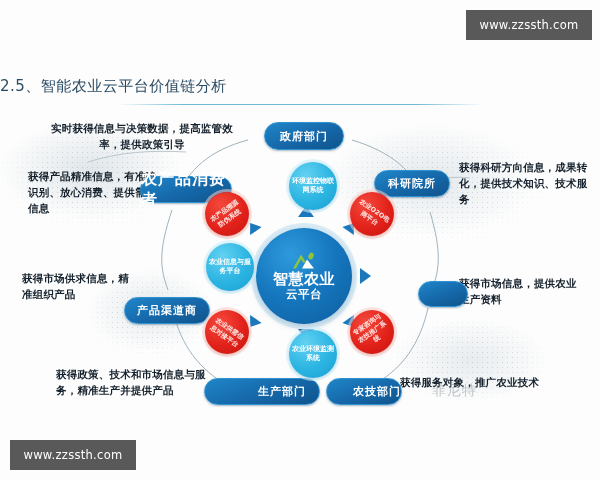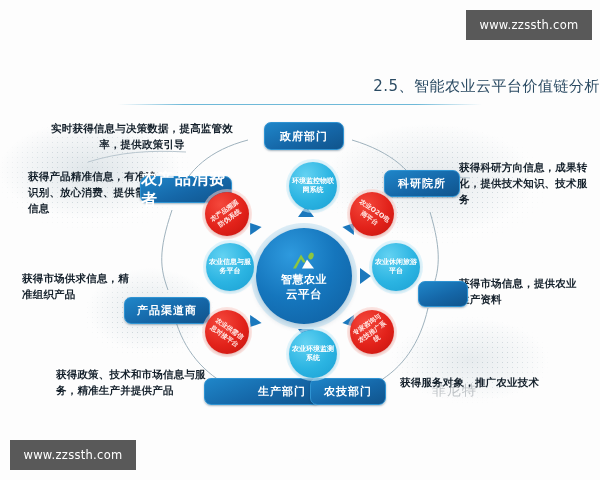--- a/index.html
+++ b/index.html
@@ -36,21 +36,21 @@
     mask-image:
       radial-gradient(ellipse 140px 80px at 95px 115px, #000 35%, transparent 72%),
       radial-gradient(ellipse 95px 62px at 150px 255px, #000 35%, transparent 72%),
       radial-gradient(ellipse 160px 85px at 435px 125px, #000 35%, transparent 72%),
       radial-gradient(ellipse 115px 62px at 470px 300px, #000 35%, transparent 72%),
       radial-gradient(ellipse 80px 48px at 300px 432px, #000 35%, transparent 72%);
     pointer-events:none;
   }
 
   
-  .title-wrap{position:absolute;left:0;top:76px;width:600px;text-align:right;}
+  .title-wrap{position:absolute;left:0;top:76px;width:600px;text-align:left;}
   .title-text{
     display:inline-block;font-size:15px;color:#2b4b63;letter-spacing:.5px;
     font-family:"DejaVu Sans","Liberation Sans",sans-serif;
   }
   .title-rule{
     position:absolute;left:118px;top:104px;width:364px;height:1px;
     background:linear-gradient(to right, rgba(60,150,190,0), #6fb9d8 18%, #6fb9d8 82%, rgba(60,150,190,0));
   }
 
   
@@ -58,37 +58,37 @@
 
   
   .desc{
     position:absolute;color:#14202b;font-size:10.5px;line-height:16px;
     font-weight:bold;letter-spacing:.2px;
   }
   .desc.r{text-align:left;}
 
   
   .role{
-    position:absolute;border-radius:7px;color:#ffffff;font-size:11px;font-weight:bold;
+    position:absolute;border-radius:14px;color:#ffffff;font-size:11px;font-weight:bold;
     display:flex;align-items:center;justify-content:center;letter-spacing:1px;
     background:linear-gradient(160deg,#1f86c9 0%,#1567a8 55%,#10548c 100%);
     box-shadow:0 1px 2px rgba(10,50,80,.35);
     border:1px solid #2f93d2;
   }
 
   
   .hub{
     position:absolute;left:256px;top:228px;width:96px;height:96px;border-radius:50%;
     background:radial-gradient(circle at 36% 28%, #2e9ade 0%, #1576bd 48%, #0e5d9e 100%);
     box-shadow:0 0 0 5px rgba(190,222,240,.55), 0 2px 6px rgba(8,60,100,.45);
     display:flex;flex-direction:column;align-items:center;justify-content:center;
     color:#fff;
   }
   .hub-logo{width:26px;height:20px;margin-bottom:1px;}
-  .hub-l1{font-size:11px;font-weight:bold;letter-spacing:.5px;line-height:15px;}
+  .hub-l1{font-size:15px;font-weight:bold;letter-spacing:.5px;line-height:15px;}
   .hub-l2{font-size:11.5px;font-weight:bold;letter-spacing:.5px;line-height:15px;}
 
   
   .bubble{
     position:absolute;width:48px;height:48px;border-radius:50%;
     background:radial-gradient(circle at 35% 28%, #63d2f2 0%, #2bb4e2 55%, #1b9fd2 100%);
     box-shadow:0 0 0 3px rgba(205,238,250,.6), 0 1px 3px rgba(8,70,105,.35);
     display:flex;align-items:center;justify-content:center;text-align:center;
     color:#ffffff;font-size:7px;font-weight:bold;line-height:9.5px;padding:2px;
     box-sizing:border-box;
@@ -162,37 +162,37 @@
   <div class="desc r" style="left:459px;top:160px;width:132px;font-family:Liberation Serif, serif;">获得科研方向信息，成果转化，提供技术知识、技术服务</div>
 
   <div class="desc r" style="left:459px;top:275px;width:120px;">获得市场信息，提供农业生产资料</div>
 
   <div class="desc r" style="left:400px;top:374px;width:176px;">获得服务对象，推广农业技术</div>
 
   <div class="role" style="left:264px;top:122px;width:78px;height:26px;">
     <span>政府部门</span>
   </div>
 
-  <div class="role" style="left:384px;top:170px;width:74px;height:25px;">
+  <div class="role" style="left:374px;top:170px;width:74px;height:25px;">
     <span>科研院所</span>
   </div>
 
   <div class="role" style="left:140px;top:176px;width:90px;height:25px;">
     <span style="font-size:16px;">农产品消费者</span>
   </div>
 
   <div class="role" style="left:124px;top:281px;width:84px;height:25px;margin-top:16px;">
     <span>产品渠道商</span>
   </div>
 
   <div class="role" style="left:204px;top:378px;width:74px;height:25px;padding-left:40px;">
     <span>生产部门</span>
   </div>
 
-  <div class="role" style="left:310px;top:378px;width:74px;height:25px;">
+  <div class="role" style="left:326px;top:378px;width:74px;height:25px;justify-content:flex-end;">
     <span>农技部门</span>
   </div>
 
   <div class="role" style="left:418px;top:281px;width:48px;height:24px;">
     <span></span>
   </div>
 
   <div class="arrow" style="left:298px;top:206px;border-left:8px solid transparent;border-right:8px solid transparent;border-bottom:11px solid #1b78bd;"></div>
   <div class="arrow" style="left:298px;top:329px;border-left:8px solid transparent;border-right:8px solid transparent;border-top:11px solid #1b78bd;"></div>
   <div class="arrow" style="left:232px;top:268px;border-top:8px solid transparent;border-bottom:8px solid transparent;border-right:11px solid #1b78bd;"></div>
@@ -210,23 +210,20 @@
       <ellipse cx="40" cy="9" rx="5" ry="7" fill="#8cc63f" transform="rotate(22 40 9)"></ellipse>
     </svg>
     <div class="hub-l1">智慧农业</div>
     <div class="hub-l2">云平台</div>
   </div>
 
   <div class="bubble" style="left:280px;top:162px;">
     <span>环境监控物联网系统</span>
   </div>
 
-  <div class="bubble" style="left:363px;top:243px;">
-    <span>农业休闲旅游平台</span>
-  </div>
 
   <div class="bubble" style="left:197px;top:243px;">
     <span>农业信息与服务平台</span>
   </div>
 
   <div class="bubble" style="left:280px;top:330px;">
     <span>农业环境监测系统</span>
   </div>
 
   <div class="seal" style="left:205px;top:192px;">

